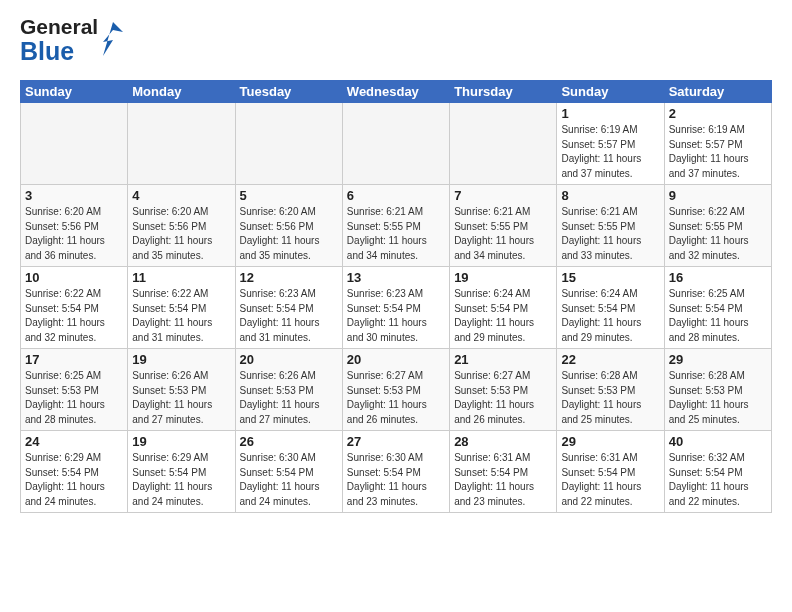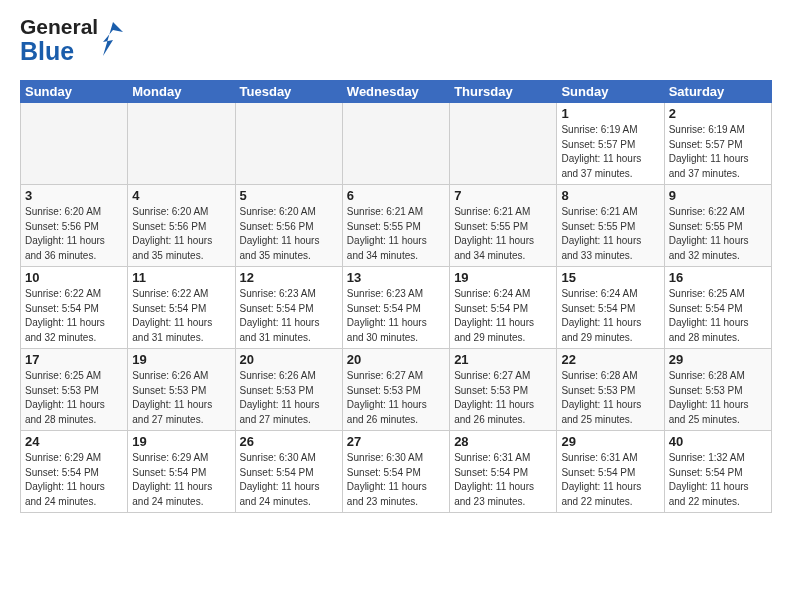--- a/index.html
+++ b/index.html
@@ -334,21 +334,21 @@
           </td>
           <td>
             <div class="day-num">29</div>
             <div class="cell-info" style="white-space: pre-line;">Sunrise: 6:31 AM
 Sunset: 5:54 PM
 Daylight: 11 hours
 and 22 minutes.</div>
           </td>
           <td>
             <div class="day-num">40</div>
-            <div class="cell-info" style="white-space: pre-line;">Sunrise: 1:32 AM
+            <div class="cell-info" style="white-space: pre-line;">Sunrise: 6:32 AM
 Sunset: 5:54 PM
 Daylight: 11 hours
 and 22 minutes.</div>
           </td>
         </tr>
       </tbody>
   </table>
 </div>
 
 </body></html>

